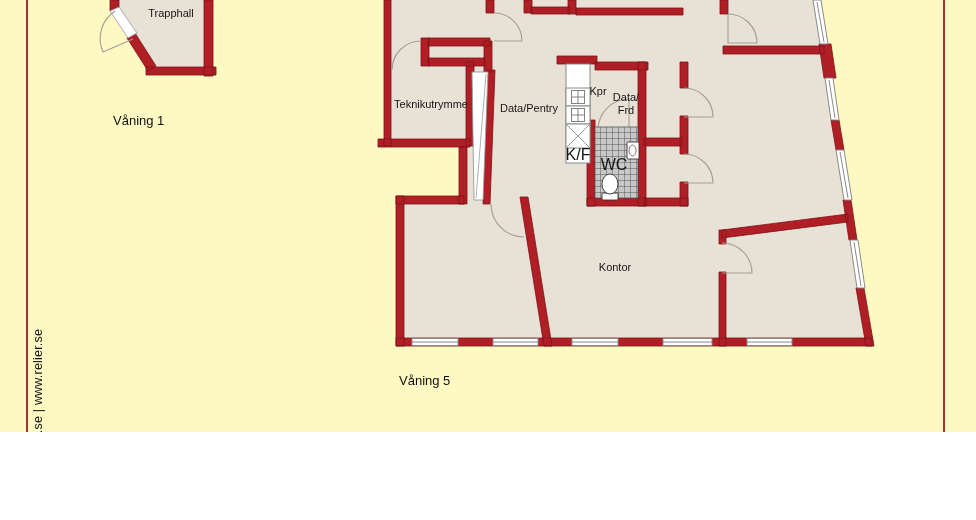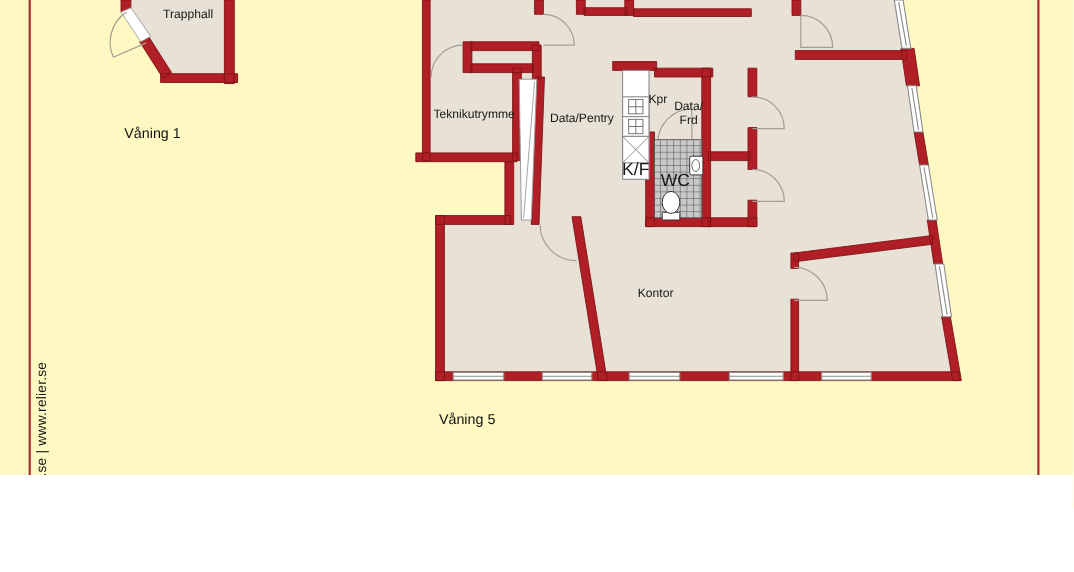--- a/index.html
+++ b/index.html
@@ -174,20 +174,20 @@
   <div class="lbl center" style="left:171px;top:7px">Trapphall</div>
   <div class="lbl center" style="left:431px;top:98px">Teknikutrymme</div>
   <div class="lbl center" style="left:529px;top:102px">Data/Pentry</div>
   <div class="lbl center" style="left:598px;top:85px">Kpr</div>
   <div class="lbl center" style="left:626px;top:91px">
     <div>Data/</div>
     <div>Frd</div>
   </div>
   <div class="lbl center small" style="left:578px;top:148px">K/F</div>
   <div class="lbl center small" style="left:614px;top:158px">WC</div>
-  <div class="lbl center" style="left:596px;top:261px">Kontor</div>
+  <div class="lbl center" style="left:615px;top:261px">Kontor</div>
 
   <div class="caption" style="left:113px;top:113px">Våning 1</div>
   <div class="caption" style="left:399px;top:373px">Våning 5</div>
 
   <div class="sidebar-text">| malmo@relier.se | www.relier.se</div>
 
 </div>
 
 </body></html>

